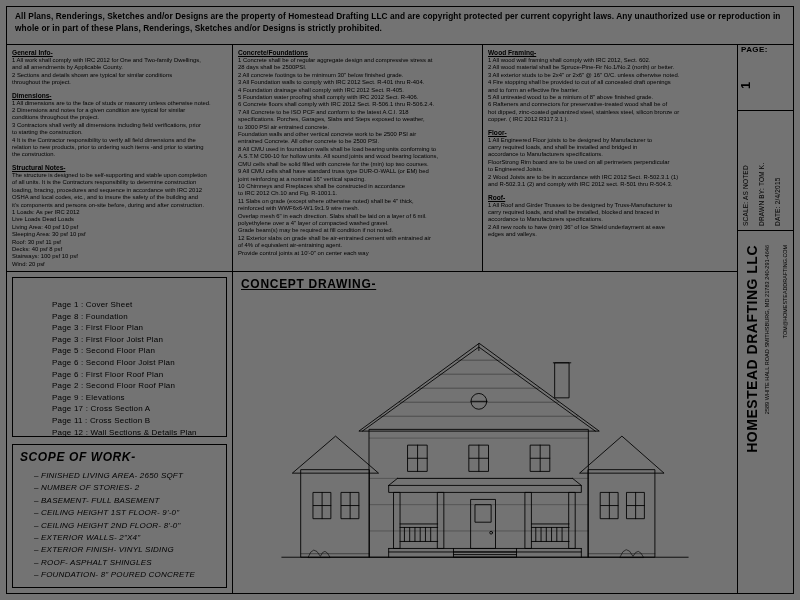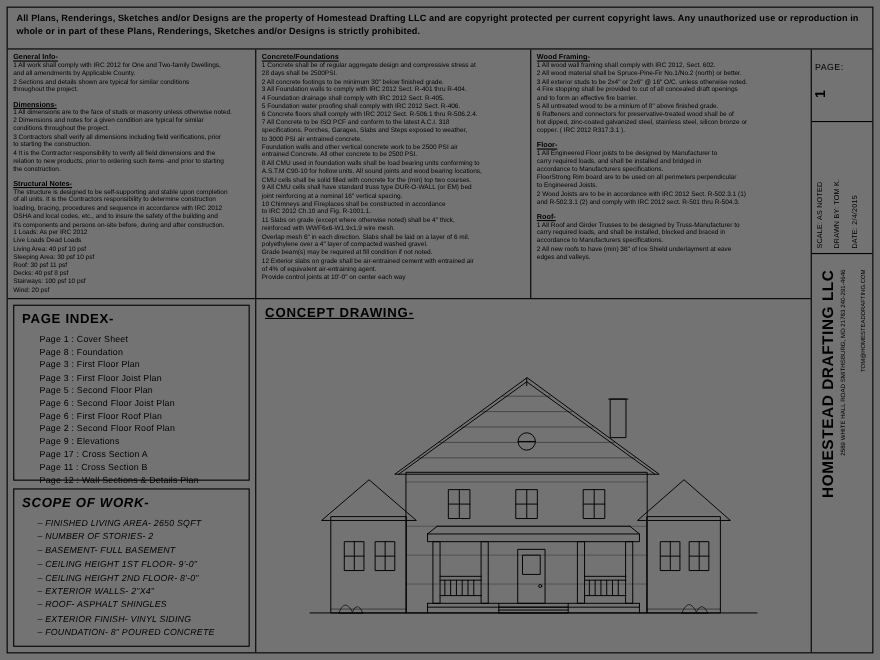--- a/index.html
+++ b/index.html
@@ -39,22 +39,22 @@
     position:absolute;right:0;top:38px;bottom:0;width:56px;
     border-left:1px solid #000;
     box-sizing:border-box;
   }
   .page-cell{
     position:absolute;left:0;top:0;right:0;height:66px;
     border-bottom:1px solid #000;
     box-sizing:border-box;
   }
   .page-cell .lbl{
-    position:absolute;left:3px;top:12px;
-    font-size:8px;font-weight:normal;letter-spacing:.4px;
+    position:absolute;left:3px;top:0;
+    font-size:8px;font-weight:bold;letter-spacing:.4px;
   }
   .page-cell .num{
     position:absolute;left:0;right:0;top:22px;
     text-align:center;
     font-size:13px;font-weight:bold;
     writing-mode:vertical-rl;
     transform:rotate(180deg);
     margin:0 auto;
     height:36px;
   }
@@ -137,21 +137,21 @@
   .index-box{
     position:absolute;left:5px;top:5px;right:5px;height:160px;
     border:1px solid #000;
     box-sizing:border-box;
     padding:5px 7px;
   }
   .box-title{
     font-size:12px;font-weight:bold;letter-spacing:.6px;
     margin:0 0 6px 0;
   }
-  .idx-list{list-style:none;margin:0;padding:0 0 0 16px;}
+  .idx-list{list-style:none;margin:16px;padding:0 0 0 16px;}
   .idx-list li{
     font-size:8px;line-height:11.6px;letter-spacing:.2px;
   }
   .scope-box{
     position:absolute;left:5px;top:172px;right:5px;bottom:5px;
     border:1px solid #000;
     box-sizing:border-box;
     padding:5px 7px;
     font-style:italic;
   }
@@ -310,21 +310,20 @@
 edges and valleys.</div>
           </div>
         </div>
       </div>
 
       <div class="lower">
 
         <div class="left-lower">
 
           <div class="index-box">
-            <div class="box-title">PAGE INDEX-</div>
             <ul class="idx-list">
               <li>Page 1 : Cover Sheet</li>
               <li>Page 8 : Foundation</li>
               <li>Page 3 : First Floor Plan</li>
               <li>Page 3 : First Floor Joist Plan</li>
               <li>Page 5 : Second Floor Plan</li>
               <li>Page 6 : Second Floor Joist Plan</li>
               <li>Page 6 : First Floor Roof Plan</li>
               <li>Page 2 : Second Floor Roof Plan</li>
               <li>Page 9 : Elevations</li>
@@ -336,22 +335,22 @@
 
           <div class="scope-box">
             <div class="box-title">SCOPE OF WORK-</div>
             <ul class="scope-list">
               <li>FINISHED LIVING AREA- 2650 SQFT</li>
               <li>NUMBER OF STORIES- 2</li>
               <li>BASEMENT- FULL BASEMENT</li>
               <li>CEILING HEIGHT 1ST FLOOR- 9'-0"</li>
               <li>CEILING HEIGHT 2ND FLOOR- 8'-0"</li>
               <li>EXTERIOR WALLS- 2"X4"</li>
+              <li>EXTERIOR FINISH- VINYL SIDING</li>
               <li>ROOF- ASPHALT SHINGLES</li>
-              <li>EXTERIOR FINISH- VINYL SIDING</li>
               <li>FOUNDATION- 8" POURED CONCRETE</li>
             </ul>
           </div>
         </div>
 
         <div class="right-lower">
           <div class="concept-title">CONCEPT DRAWING-</div>
 
           <div class="draw-wrap">
             <svg viewBox="0 0 500 330" preserveAspectRatio="xMidYMid meet">

